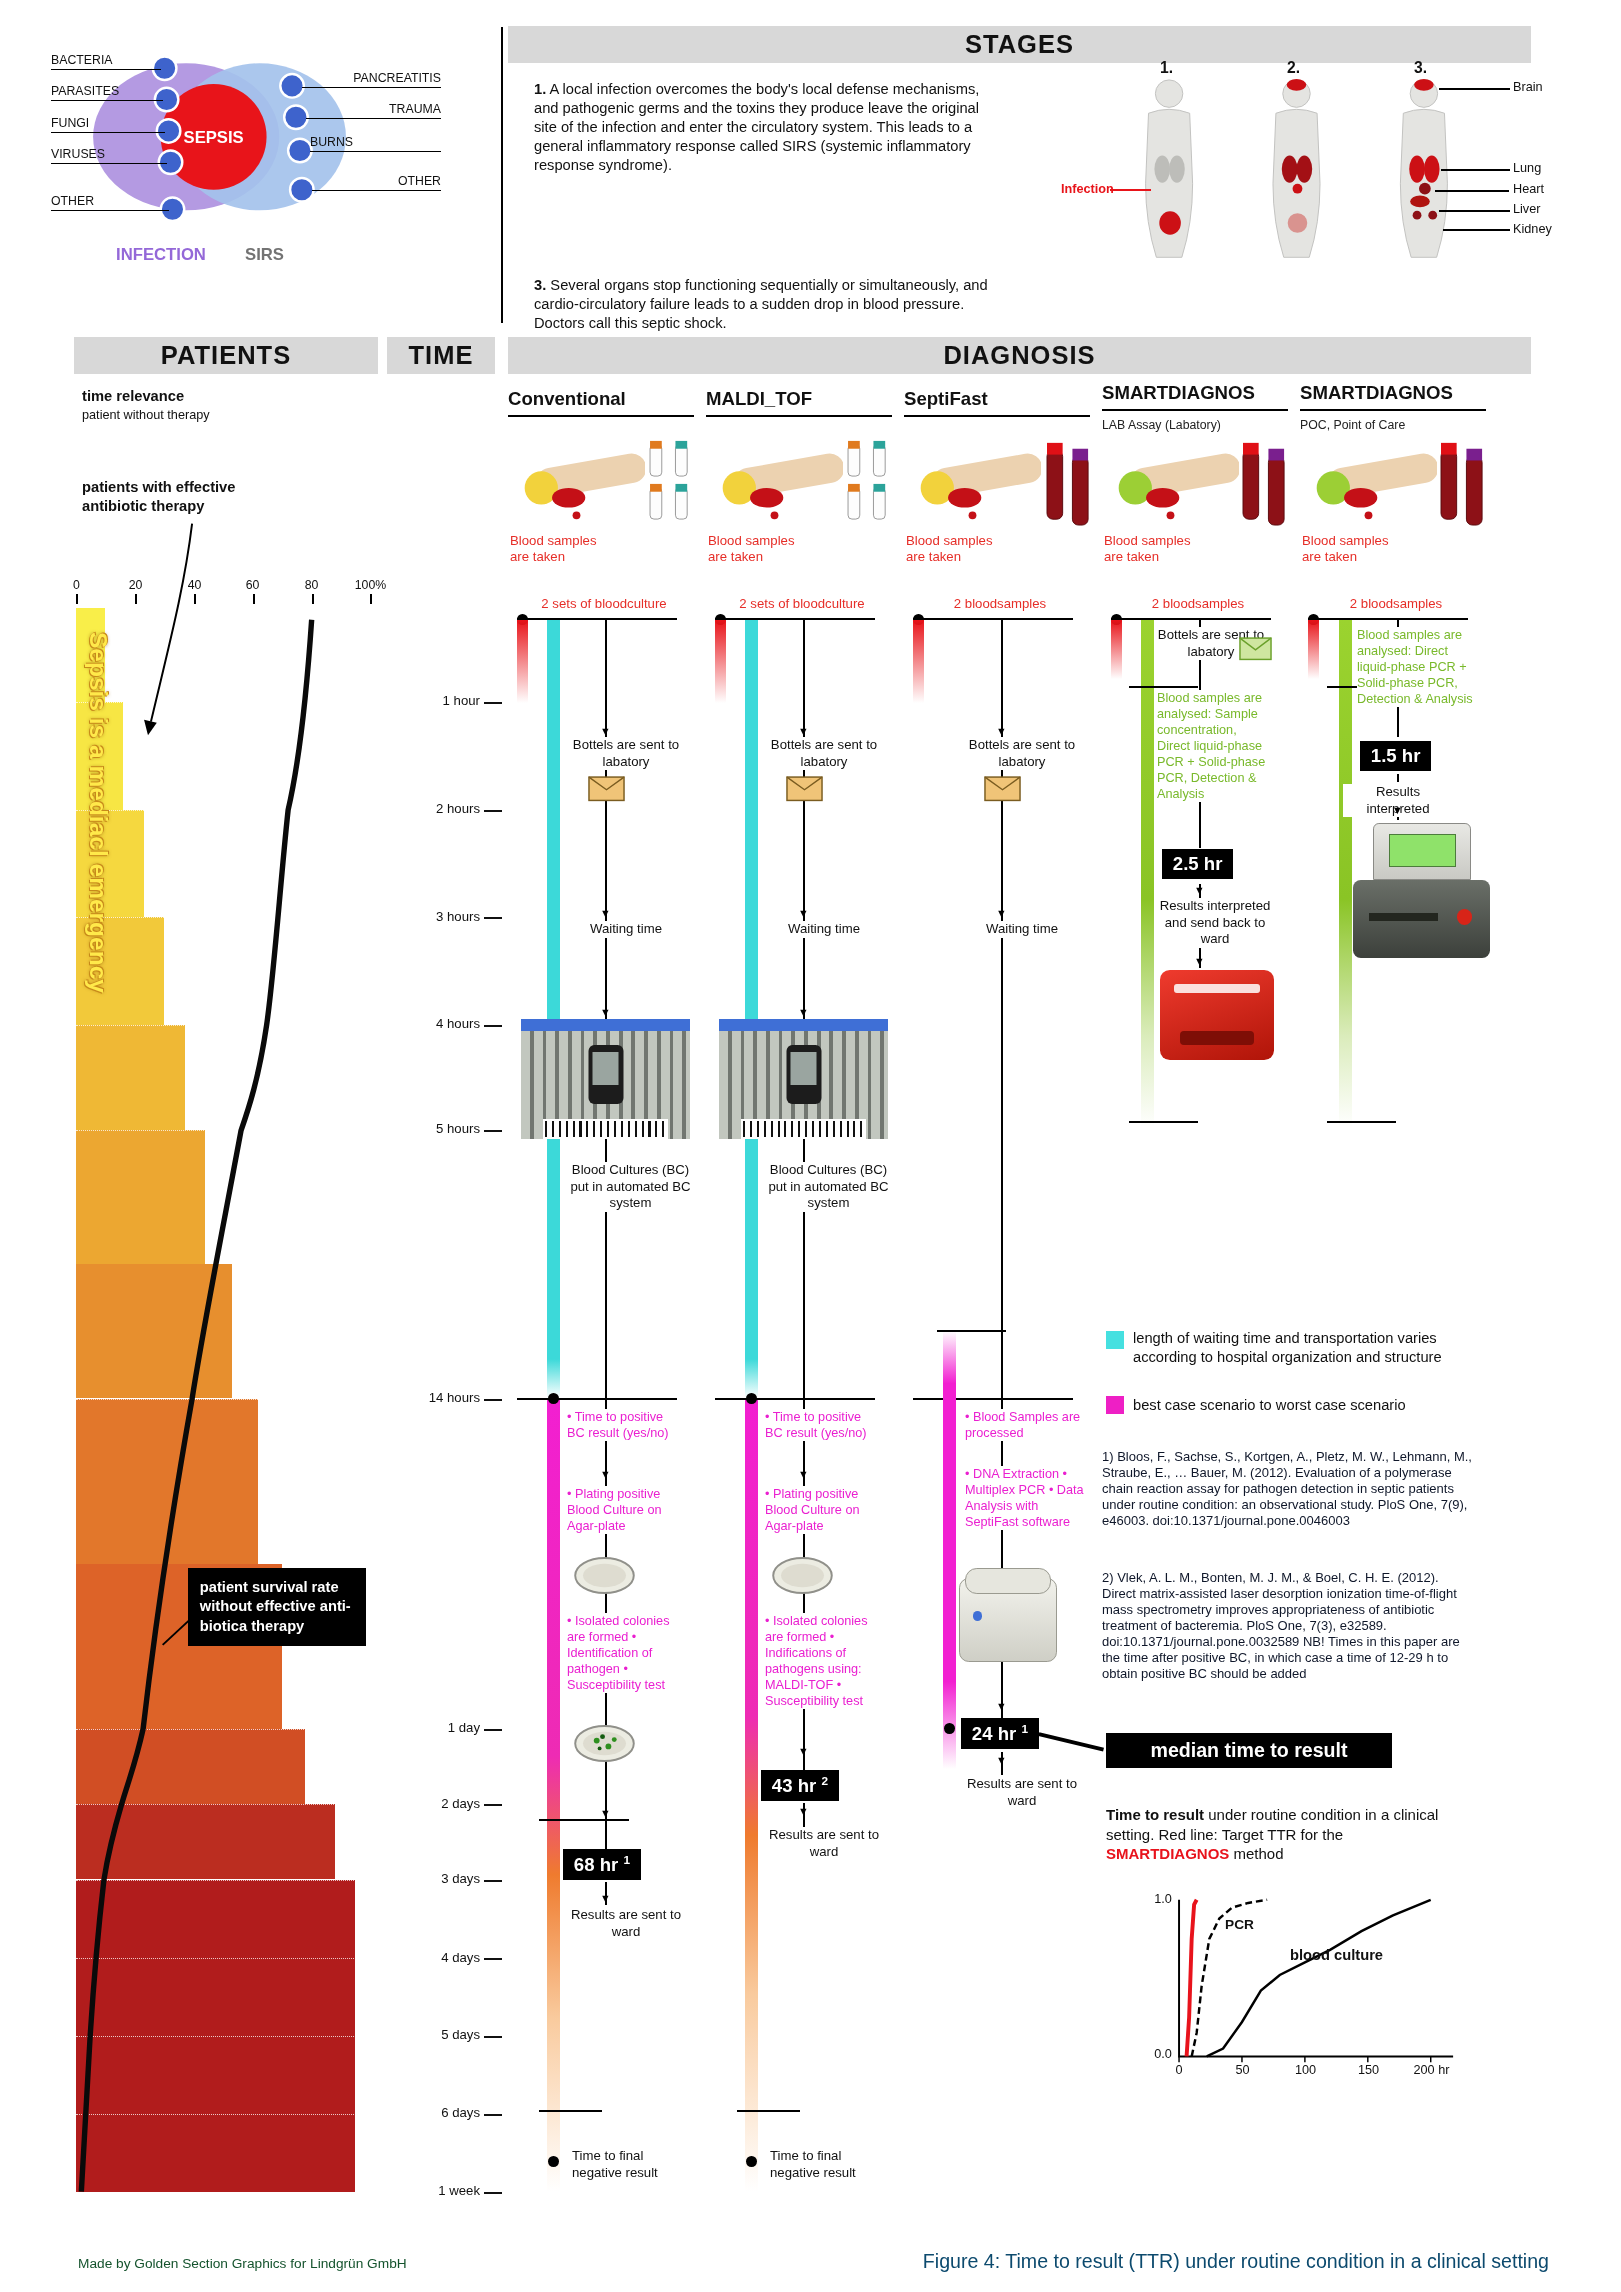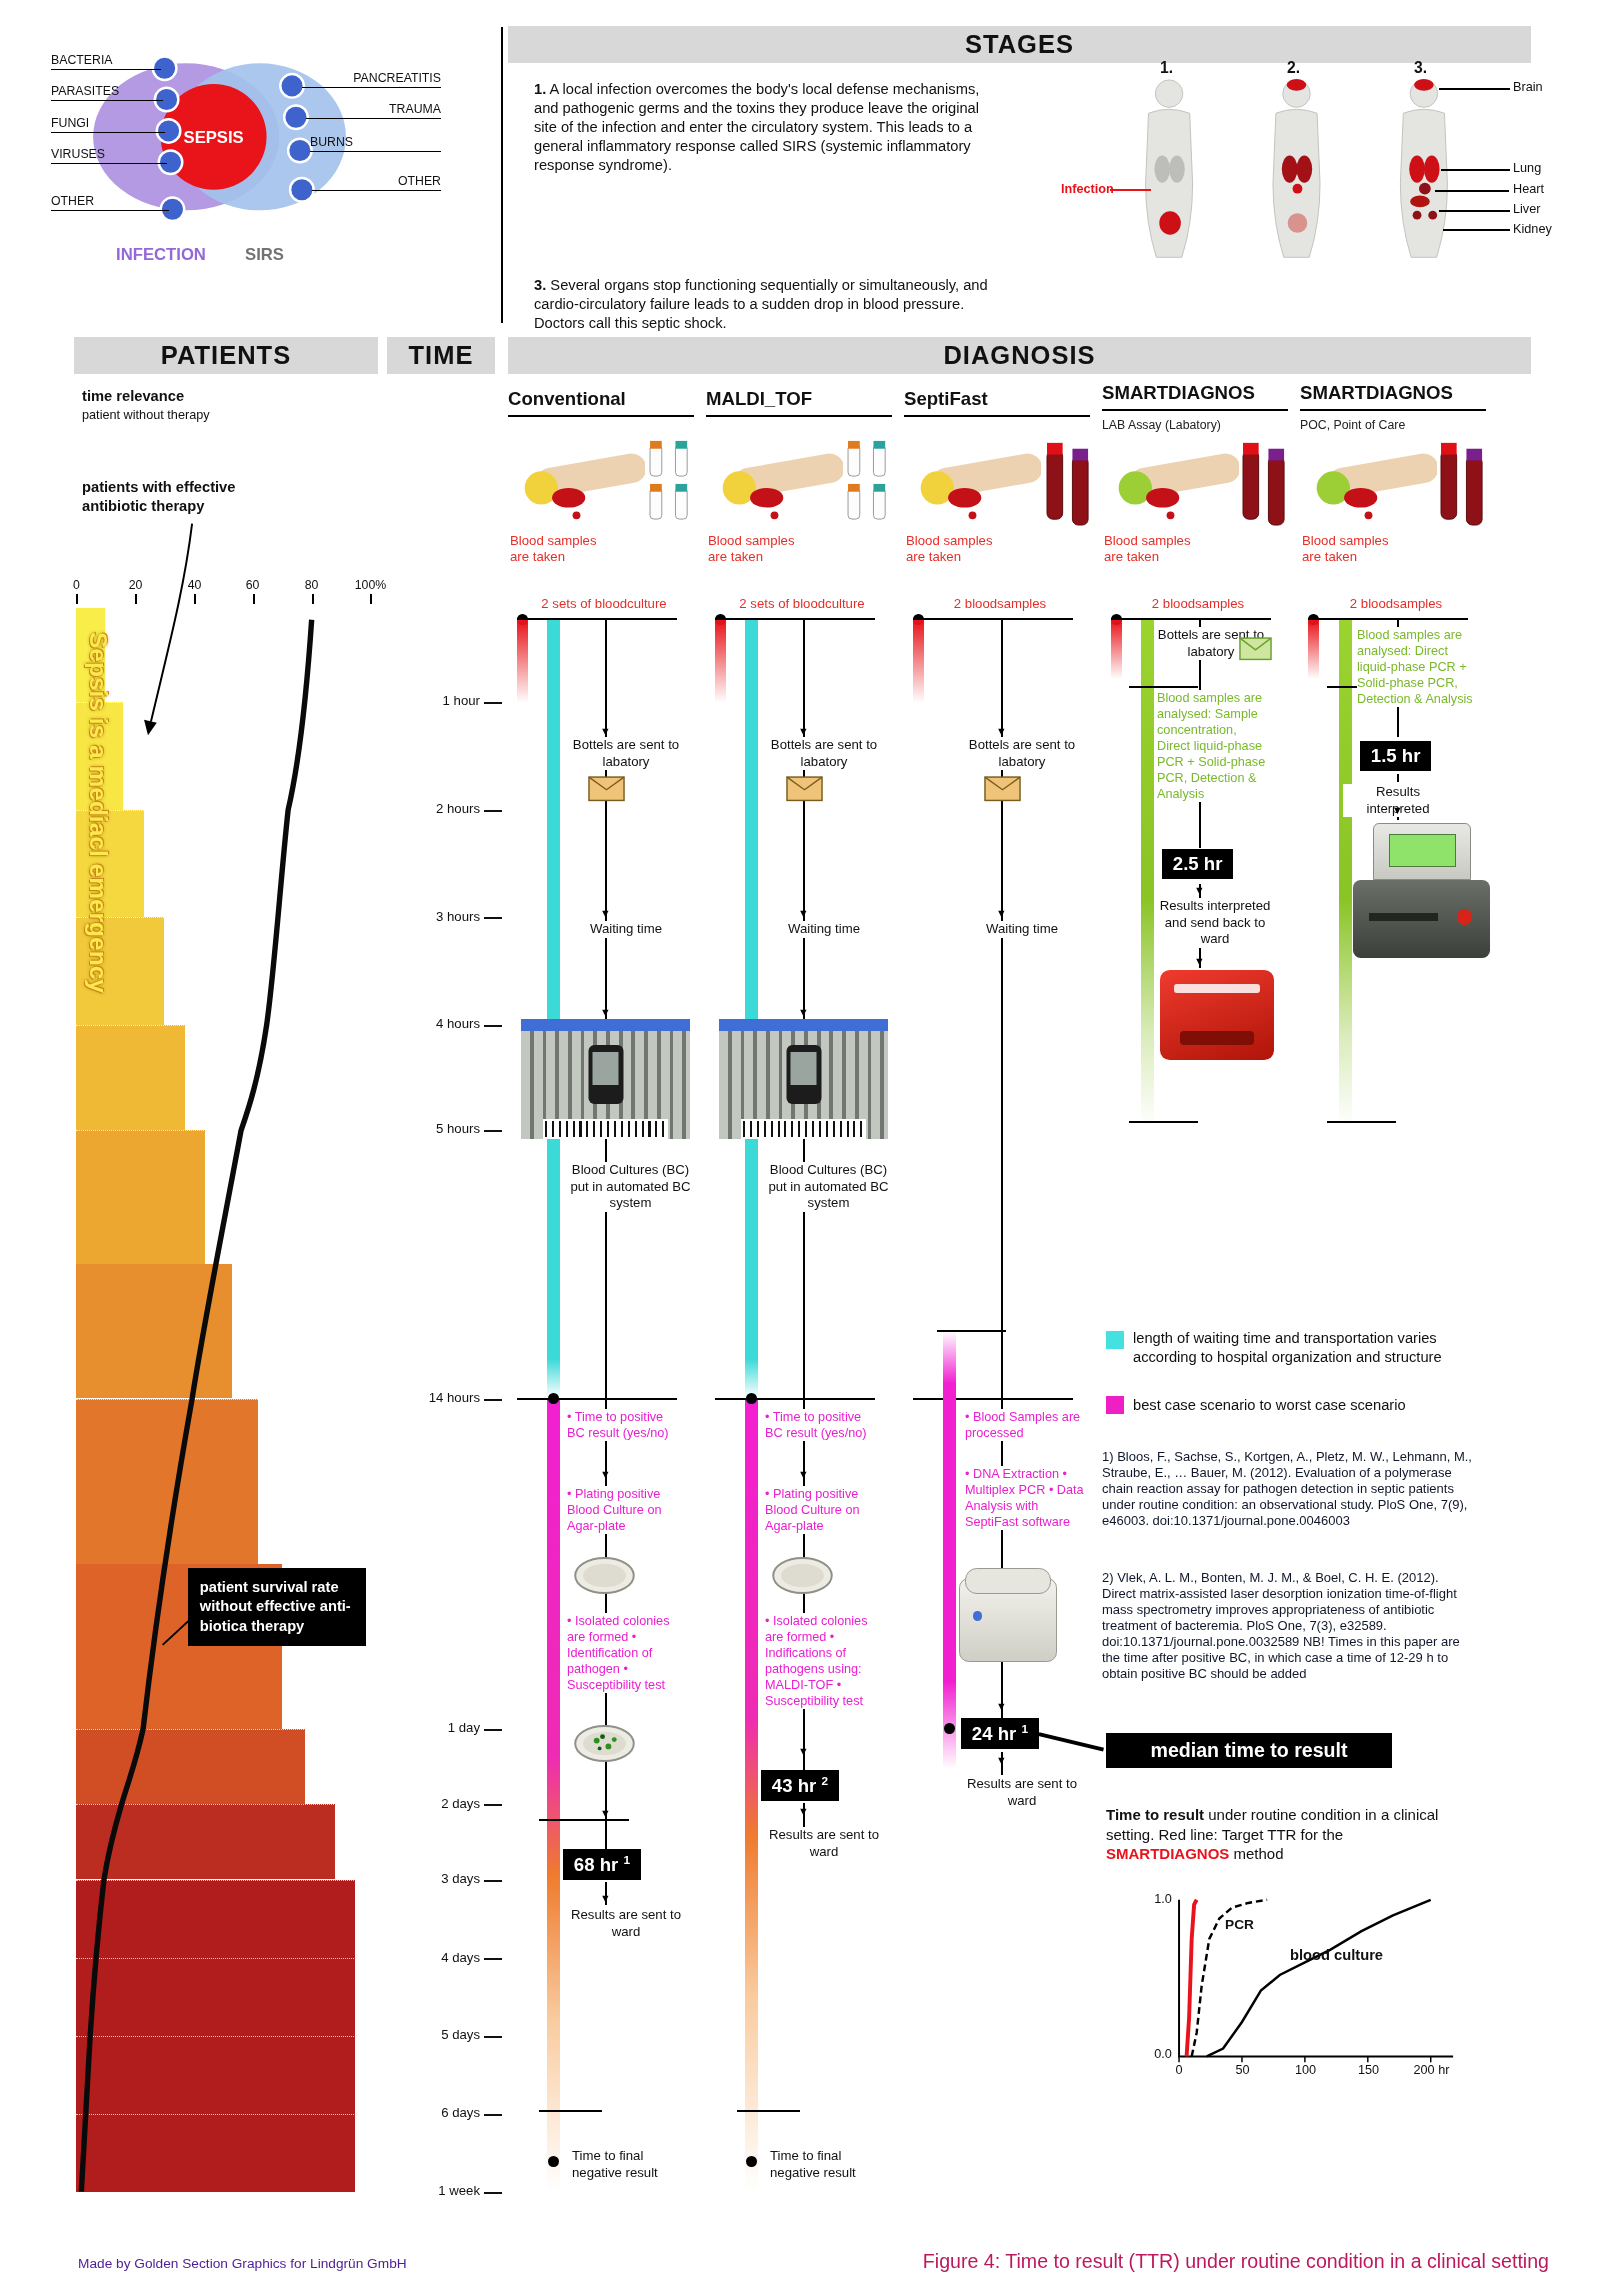--- a/index.html
+++ b/index.html
@@ -496,17 +496,17 @@
         <line x1="173.57142857142856" x2="173.57142857142856" y1="170" y2="176" stroke="#000" stroke-width="1.5"></line>
         <line x1="237.85714285714286" x2="237.85714285714286" y1="170" y2="176" stroke="#000" stroke-width="1.5"></line>
         <line x1="302.1428571428571" x2="302.1428571428571" y1="170" y2="176" stroke="#000" stroke-width="1.5"></line>
       </svg>
     <div class="ytick" style="left:7.8px;top:2px">1.0</div>
     <div class="ytick" style="left:7.8px;top:157px">0.0</div>
     <div class="abs" style="left:90px;top:27.4px;font-size:13.7px;font-weight:bold">PCR</div>
     <div class="abs" style="left:155px;top:57px;font-size:14.7px;font-weight:bold">blood culture</div>
   <div class="xtick" style="left: 22.5px;">0</div><div class="xtick" style="left: 86px;">50</div><div class="xtick" style="left: 149px;">100</div><div class="xtick" style="left: 212px;">150</div><div class="xtick" style="left: 275px;">200 hr</div></div>
 
-  <div class="abs" style="left:78px;top:2256px;font-size:13.7px;color:#4c1d95">Made by Golden Section Graphics for Lindgrün GmbH</div>
-  <div class="abs" style="left:804px;top:2250px;width:745px;text-align:right;font-size:19.6px;color:#be185d">Figure 4: Time to result (TTR) under routine condition in a clinical setting</div>
+  <div class="abs" style="left:78px;top:2256px;font-size:13.7px;color:#14532d">Made by Golden Section Graphics for Lindgrün GmbH</div>
+  <div class="abs" style="left:804px;top:2250px;width:745px;text-align:right;font-size:19.6px;color:#0c4a6e">Figure 4: Time to result (TTR) under routine condition in a clinical setting</div>
 
 </div>
 
 
 </body></html>

